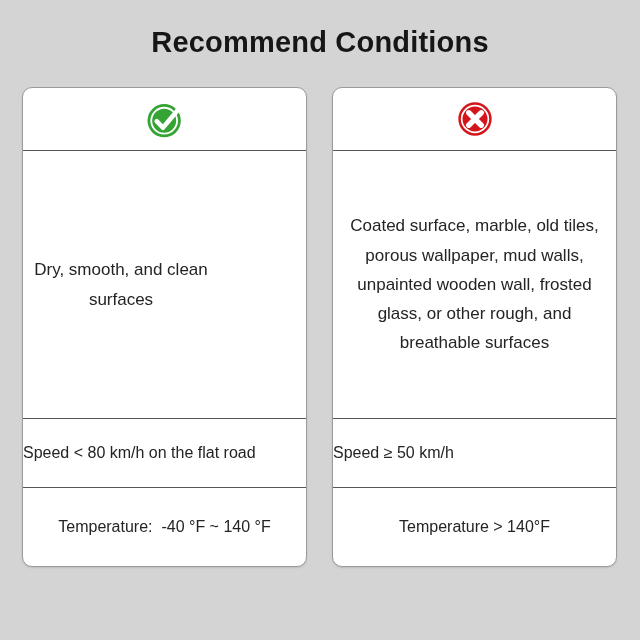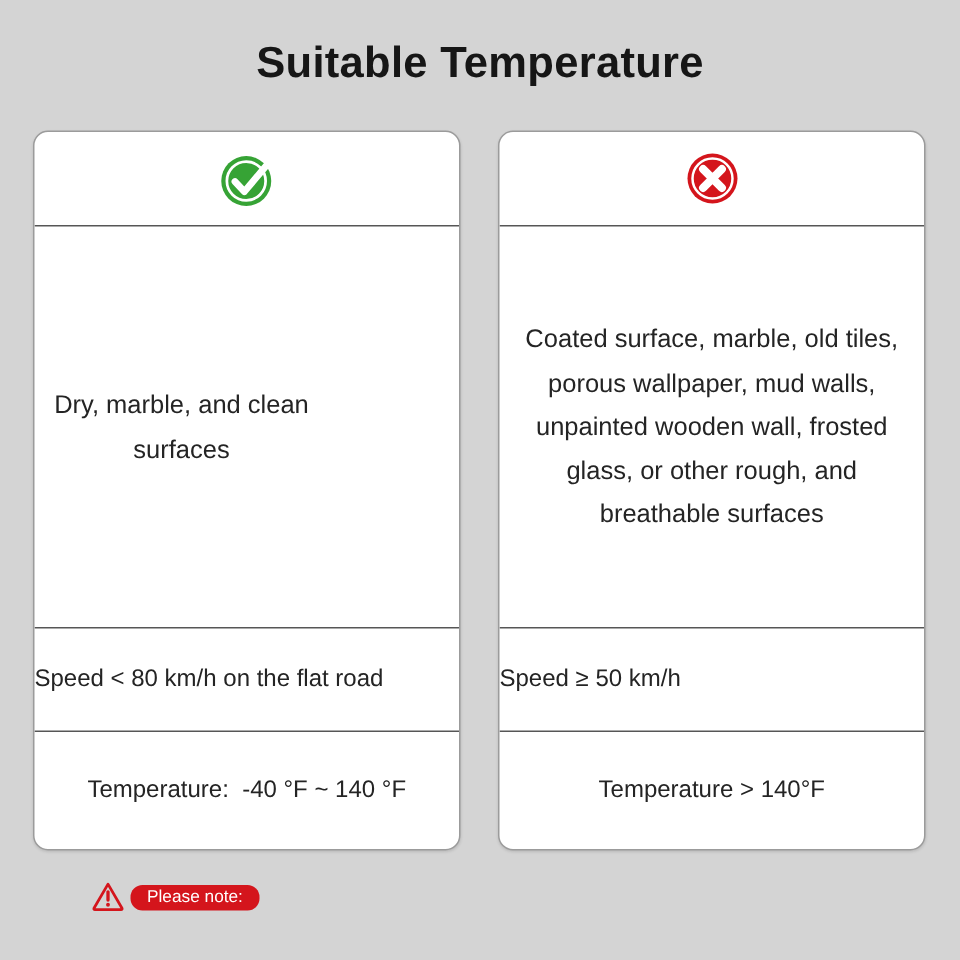--- a/index.html
+++ b/index.html
@@ -112,34 +112,34 @@
     border-radius: 8px;
     white-space: nowrap;
   }
   .note-lines { line-height: 1.56; }
 </style>
 </head>
 <body>
 
 <div class="page">
 
-  <h1 class="title">Suitable Temperature</h1>
+  <h1 class="title">Recommend Conditions</h1>
 
   <div class="cards">
 
     <section class="card">
       <div class="card-header">
         <svg class="status-icon" viewBox="0 0 48 48" aria-hidden="true">
           <circle cx="23" cy="26" r="20" fill="#36a335"></circle>
           <circle cx="23" cy="26" r="15.5" fill="none" stroke="#ffffff" stroke-width="2.2"></circle>
           <path d="M14 26.5 L21.5 34.5 L43 9" fill="none" stroke="#ffffff" stroke-width="5.5" stroke-linecap="round" stroke-linejoin="round"></path>
         </svg>
       </div>
       <div class="card-desc">
-        <p class="desc-text desc-left">Dry, marble, and clean surfaces</p>
+        <p class="desc-text desc-left">Dry, smooth, and clean surfaces</p>
       </div>
       <div class="card-speed">
         <span>Speed &lt; 80 km/h on the flat road</span>
       </div>
       <div class="card-temp">
         <span>Temperature:  -40 °F ~ 140 °F</span>
       </div>
     </section>
 
     <section class="card">
@@ -157,23 +157,15 @@
         <span>Speed ≥ 50 km/h</span>
       </div>
       <div class="card-temp">
         <span>Temperature &gt; 140°F</span>
       </div>
     </section>
 
   </div>
 
   <div class="note">
-    <div class="note-badge-row">
-      <svg class="warning-icon" viewBox="0 0 24 24" aria-hidden="true">
-        <path d="M12 2.6 L22.2 20.2 Q22.6 21.2 21.5 21.2 L2.5 21.2 Q1.4 21.2 1.8 20.2 Z" fill="none" stroke="#d4151c" stroke-width="2" stroke-linejoin="round"></path>
-        <line x1="12" y1="8.2" x2="12" y2="14.2" stroke="#d4151c" stroke-width="2.4" stroke-linecap="round"></line>
-        <circle cx="12" cy="17.6" r="1.4" fill="#d4151c"></circle>
-      </svg>
-      <span class="badge">Please note:</span>
-    </div>
   </div>
 
 </div>
 
 </body></html>

